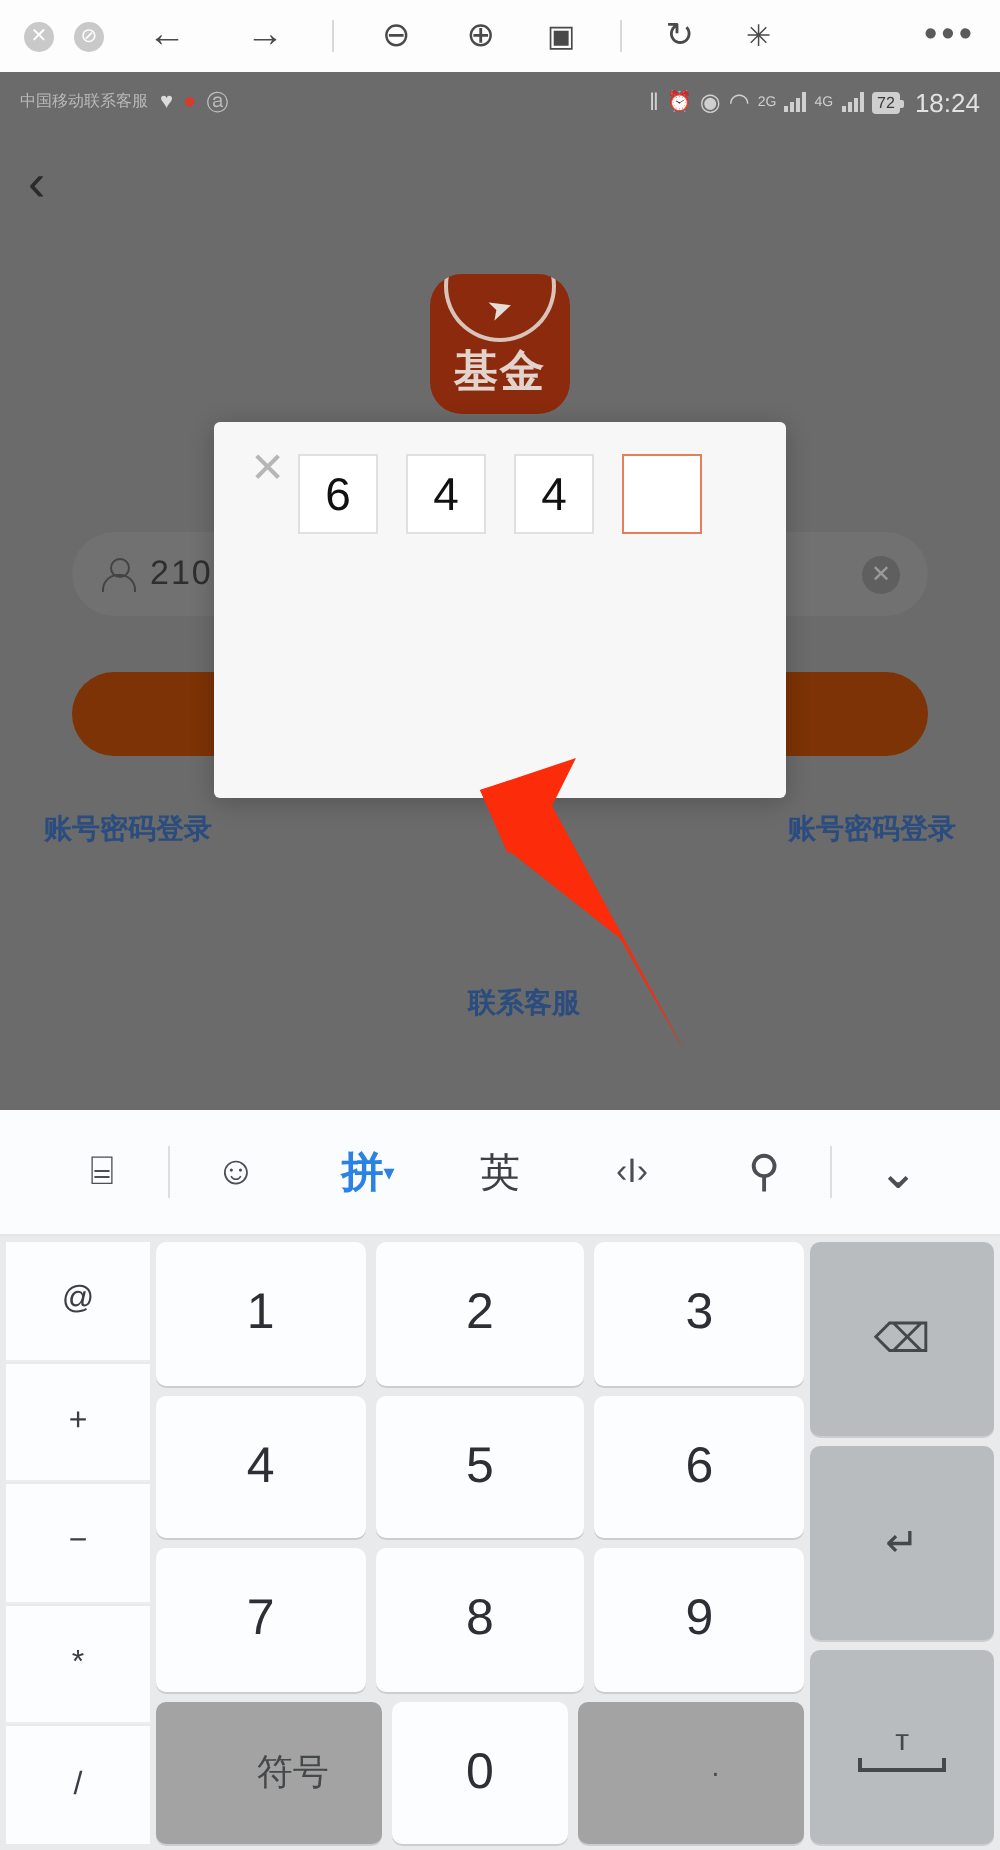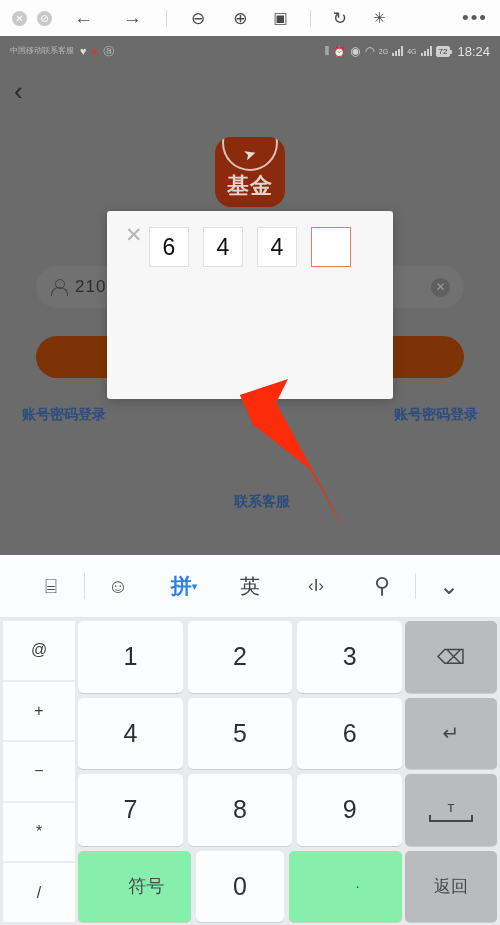--- a/index.html
+++ b/index.html
@@ -125,21 +125,21 @@
   .kb-body { display: flex; height: 307px; padding: 3px; gap: 3px; }
   .col-ops { width: 72px; display: flex; flex-direction: column; gap: 1px; }
   .op-key { flex: 1; background: #fcfdfe; display: flex; align-items: center;
             justify-content: center; font-size: 16px; color: #3b3f44;
             border-bottom: 1px solid #eceef0; }
   .col-nums { flex: 1; display: flex; flex-direction: column; gap: 5px; }
   .num-row { flex: 1; display: flex; gap: 5px; }
   .key { flex: 1; background: #fcfdfe; border-radius: 5px; display: flex;
          align-items: center; justify-content: center; font-size: 25px; color: #2c3034;
          box-shadow: 0 1px 0 rgba(0,0,0,.12); }
-  .key.grey { background: #86efac; color: #45484b; padding-left: 24px; }
+  .key.grey { background: #a3a3a3; color: #45484b; padding-left: 24px; }
   .key.grey.sm { font-size: 18px; }
   .key.dot { font-size: 14px; }
   .col-act { width: 92px; display: flex; flex-direction: column; gap: 5px; }
   .act-key { flex: 1; background: #b9bcbf; border-radius: 5px; display: flex;
              align-items: center; justify-content: center; color: #45484b;
              font-size: 20px; box-shadow: 0 1px 0 rgba(0,0,0,.12); flex-direction: column; }
   .act-key.sm { font-size: 17px; }
   .space-bar { width: 44px; height: 2px; background: #45484b; margin-top: 5px;
                position: relative; }
   .space-bar:before, .space-bar:after { content:""; position:absolute; bottom:0;
@@ -300,19 +300,18 @@
         </div>
       </div>
 
       <div class="col-act">
         <div class="act-key">⌫</div>
         <div class="act-key">↵</div>
         <div class="act-key">
           <span style="font-size:15px">ᴛ</span>
           <span class="space-bar"></span>
         </div>
-        <div class="act-key sm">返回</div>
       </div>
     </div>
   </div>
 
 
 </div>
 
 </body></html>

